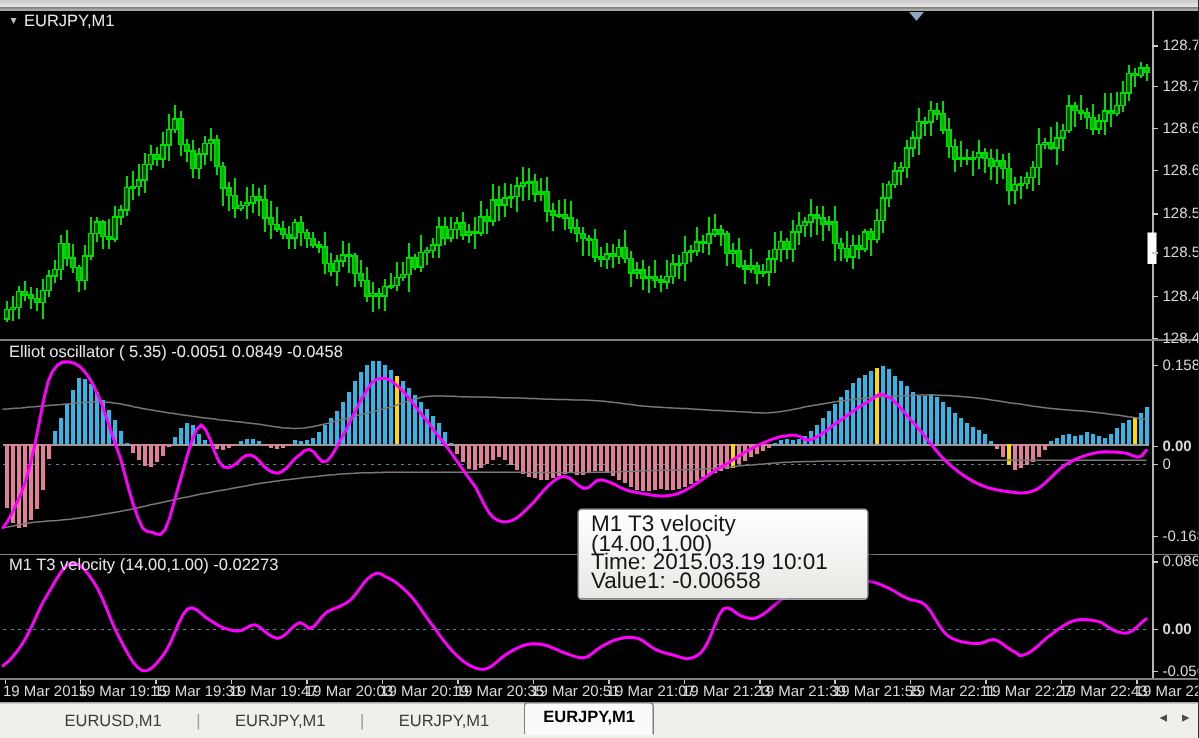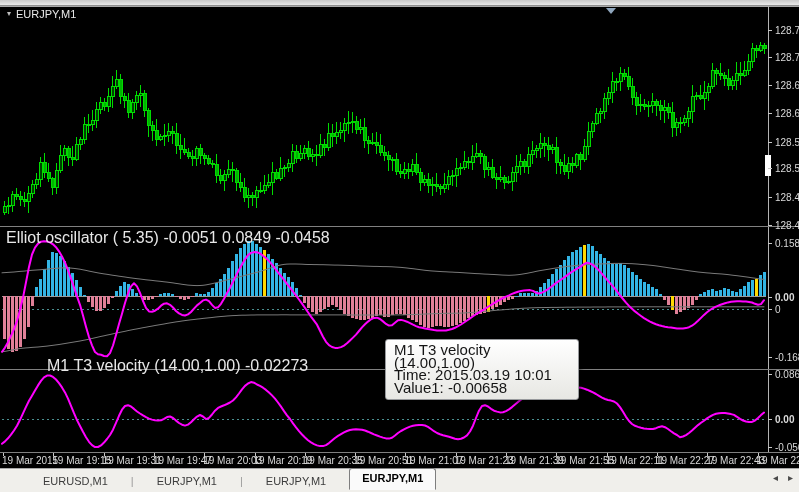--- a/index.html
+++ b/index.html
@@ -4,23 +4,23 @@
 <style>
   html,body{margin:0;padding:0;background:#222;}
   .screen{position:relative;width:799px;height:492px;background:#000;overflow:hidden;
           font-family:"Liberation Sans",sans-serif;}
   .top-strip{position:absolute;left:0;top:0;width:799px;height:5px;
              background:linear-gradient(#c9c9c9,#e9e9e9);border-bottom:1px solid #8f8f8f;}
   #chart-svg{position:absolute;left:0;top:0;}
   #chart-svg text{font-family:"Liberation Sans",sans-serif;fill:#d9d9d9;}
   .sym-label{position:absolute;left:7px;top:8px;color:#e8e8e8;font-size:11px;display:flex;align-items:center;gap:5px;}
   .sym-label .dd{color:#bdbdbd;font-size:8px;line-height:8px;}
-  .ind-label{position:absolute;left:6px;color:#e8e8e8;font-size:16px;white-space:pre;}
+  .ind-label{position:absolute;left:6px;color:#e8e8e8;font-size:11px;white-space:pre;}
   .ind-label.elliot{top:229px;}
-  .ind-label.velocity{top:357px;margin-left:41px;}
+  .ind-label.velocity{top:371px;}
   .tooltip{position:absolute;left:385px;top:339px;width:176px;
            background:linear-gradient(#ffffff,#e7e7e3);
            border:1px solid #97999c;border-radius:3px;
            box-shadow:2px 2px 4px rgba(0,0,0,.45);
            padding:4px 8px 5px 8px;color:#151515;font-size:15px;line-height:12.5px;z-index:5;}
   .tab-bar{position:absolute;left:0;top:468px;width:799px;height:24px;
            background:#f0efeb;border-top:1px solid #a8a8a8;
            display:flex;align-items:center;padding-left:34px;box-sizing:border-box;
            font-size:11px;color:#3c3c3c;gap:14px;}
   .tab{padding:2px 9px;cursor:default;}

